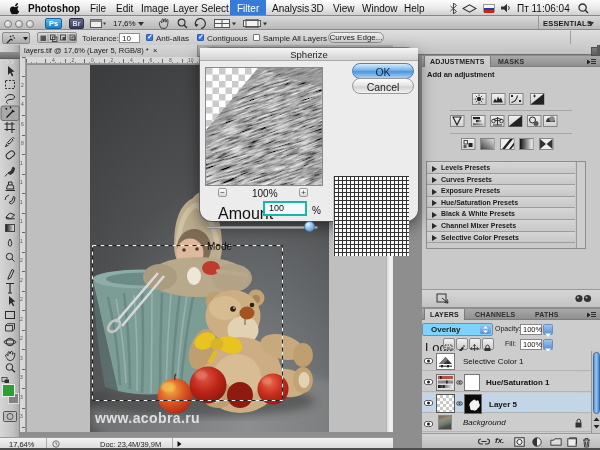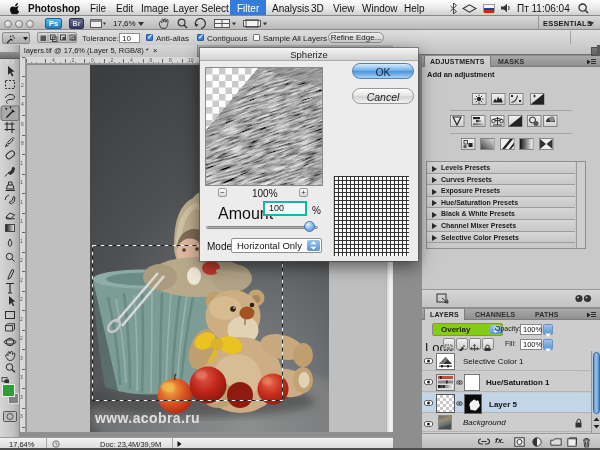--- a/index.html
+++ b/index.html
@@ -28,25 +28,25 @@
 
 #statusbar{left:0;top:437px;width:393px;height:11px;background:linear-gradient(#f2f2f2,#dcdcdc);border-top:1px solid #999;font-size:7.5px;color:#222;}
 #bottomstrip{left:0;top:448px;width:600px;height:2px;background:#4d4d4d;}
 
 #paneldock{left:422px;top:56px;width:178px;height:392px;background:#c9c9c9;}
 .ptabbar{position:absolute;left:0;width:178px;height:11px;background:linear-gradient(#a9a9a9,#8f8f8f);border-bottom:1px solid #7c7c7c;}
 .ptab{position:absolute;top:0;height:11px;font-size:7px;font-weight:bold;color:#1c1c1c;line-height:11px;padding:0 5px;letter-spacing:.2px;}
 .ptab.active{background:linear-gradient(#d3d3d3,#c9c9c9);border-right:1px solid #7c7c7c;border-left:1px solid #7c7c7c;}
 .ptab.dim{color:#2e2e2e;}
 
-#dialog{left:200px;top:48px;width:218px;height:213px;background:#ececec;box-shadow:0 5px 16px rgba(0,0,0,.55),0 0 0 1px rgba(120,120,120,.8);}
+#dialog{left:200px;top:48px;width:218px;height:173px;background:#ececec;box-shadow:0 5px 16px rgba(0,0,0,.55),0 0 0 1px rgba(120,120,120,.8);border-radius:12px;}
 #dlgtitle{position:absolute;left:0;top:0;width:218px;height:13px;background:linear-gradient(#f5f5f5,#d2d2d2);border-bottom:1px solid #aaa;text-align:center;font-size:9.5px;color:#222;line-height:13px;}
 .aquabtn{position:absolute;width:62px;height:16px;border-radius:9px;font-size:10.5px;text-align:center;line-height:16px;}
 #okbtn{left:152px;top:15px;background:linear-gradient(#d7ecfb,#74b2e8 45%,#4f95dd 55%,#a8d4f5);border:1px solid #5580b5;color:#0a2a4a;}
-#cancelbtn{left:152px;top:40px;background:linear-gradient(#ffffff,#e2e2e2 50%,#d2d2d2 55%,#f2f2f2);border:1px solid #9a9a9a;color:#222;font-style:italic;}
+#cancelbtn{left:152px;top:30px;background:linear-gradient(#ffffff,#e2e2e2 50%,#d2d2d2 55%,#f2f2f2);border:1px solid #9a9a9a;color:#222;}
 .smallfield{position:absolute;background:#f4f8fc;border:2px solid #14b8a6;font-size:9px;text-align:left;color:#111;}
 
 .prow{height:11.6px;border-bottom:1px solid #9d9d9d;background:linear-gradient(#d6d6d6,#c8c8c8);position:relative;font-size:7px;font-weight:bold;color:#1a1a1a;line-height:12px;padding-left:14px;width:148px;}
 .prow:before{content:"";position:absolute;left:5px;top:3.5px;border-left:5px solid #2a2a2a;border-top:3px solid rgba(0,0,0,0);border-bottom:3px solid rgba(0,0,0,0);}
 .lkb{position:absolute;top:18px;width:12px;height:12px;background:linear-gradient(#f0f0f0,#cfcfcf);border:1px solid #8a8a8a;border-radius:2px;}
 .lrow{position:absolute;left:0;width:169px;border-bottom:1px solid #b4b4b4;background:#cdcdcd;}
 .lrow.sel{background:#c3d6e8;}
 .eye{position:absolute;left:2px;top:7px;}
 .thmb{position:absolute;border:1px solid #777;background:#fff;}
 </style></head>
@@ -155,21 +155,21 @@
       </svg>
  </div>
  <span class="abs" style="left:82px;top:3.5px;">Tolerance:</span>
  <div class="abs" style="left:119px;top:2.5px;width:21px;height:10px;background:#fff;border:1px solid #8f8f8f;font-size:8px;padding-left:2px;line-height:9px;">10</div>
  <div class="cb on" style="left:146px;"></div>
     <span class="cblab" style="left:156px;">Anti-alias</span>
  <div class="cb on" style="left:197px;"></div>
     <span class="cblab" style="left:207px;">Contiguous</span>
  <div class="cb" style="left:253px;"></div>
     <span class="cblab" style="left:263px;">Sample All Layers</span>
- <div class="abs" style="left:328px;top:1.5px;width:56px;height:11px;background:linear-gradient(#efefef,#cfcfcf);border:1px solid #909090;border-radius:6px;text-align:center;line-height:10px;font-size:8px;">Refine Edge...</div>
+ <div class="abs" style="left:328px;top:1.5px;width:56px;height:11px;background:linear-gradient(#efefef,#cfcfcf);border:1px solid #909090;border-radius:6px;text-align:center;line-height:10px;font-size:8px;">Curves Edge...</div>
  <div class="abs" style="left:570px;top:1px;width:1px;height:13px;background:#a0a0a0;"></div>
 </div>
 <div class="abs" style="left:591px;top:47px;width:8px;height:9px;background:linear-gradient(#7a7a7a,#5e5e5e);border:1px solid #4e4e4e;"></div>
 <div id="toolbar" class="abs">
 <svg width="20" height="392" viewBox="0 0 20 392">
  <defs>
         <linearGradient id="tbg" x1="0" y1="0" x2="1" y2="0">
           <stop offset="0" stop-color="#111"></stop>
           <stop offset="1" stop-color="#eee"></stop>
         </linearGradient>
@@ -496,21 +496,21 @@
 <div class="abs" style="left:0px;top:251px;width:178px;height:2px;background:#8e8e8e;"></div>
 <div class="ptabbar" style="top:253px;">
  <div class="ptab active" style="left:2px;">LAYERS</div>
  <div class="ptab dim" style="left:48px;">CHANNELS</div>
  <div class="ptab dim" style="left:108px;">PATHS</div>
  <svg style="position:absolute;right:4px;top:3px" width="9" height="6" viewBox="0 0 9 6">
         <path d="M0 1 l3 2 -3 2z M4 0.5 h5 M4 2.5 h5 M4 4.5 h5" stroke="#222" fill="#222" stroke-width="0.9"></path>
       </svg>
 </div>
 <div class="abs" style="left:0;top:264px;width:178px;height:33px;background:#cdcdcd;border-bottom:1px solid #aaa;">
- <div class="abs" style="left:10px;top:3px;width:71px;height:13px;background:#84cc16;border:1px solid #888;border-radius:2px;font-size:8px;font-weight:bold;color:#222;line-height:12px;padding-left:8px;">Overlay
+ <div class="abs" style="left:0;top:3px;width:71px;height:13px;background:#7dd3fc;border:1px solid #888;border-radius:2px;font-size:8px;font-weight:bold;color:#222;line-height:12px;padding-left:8px;">Overlay
    <div class="abs" style="right:1px;top:1px;width:11px;height:9px;background:linear-gradient(#9cc4ee,#5a93d4);border-radius:1.5px;"><svg width="11" height="9" viewBox="0 0 11 9">
             <path d="M5.5 1 L8 3.5 L3 3.5 Z M5.5 8 L8 5.5 L3 5.5 Z" fill="#fff"></path>
           </svg></div>
  </div>
  <span class="abs" style="left:73px;top:5px;font-size:7px;color:#1a1a1a;">Opacity:</span>
  <div class="abs" style="left:98px;top:4px;width:22px;height:11px;background:#fff;border:1px solid #888;font-size:7.5px;line-height:10px;padding-left:2px;color:#111;">100%</div>
  <div class="abs" style="left:121px;top:4px;width:10px;height:11px;background:linear-gradient(#9cc4ee,#5a93d4);border:1px solid #6a8fc0;border-radius:1.5px;"><svg width="8" height="9" viewBox="0 0 8 9">
           <path d="M4 7 L7 3.5 L1 3.5 Z" fill="#fff"></path>
         </svg></div>
  <span class="abs" style="left:3px;top:20px;font-size:13px;color:#1a1a1a;">Lock:</span>
@@ -660,23 +660,17 @@
 </svg></div>
 <div class="abs" style="left:18px;top:140px;width:9px;height:9px;background:linear-gradient(#fdfdfd,#d8d8d8);border:1px solid #999;border-radius:2px;text-align:center;line-height:7px;font-size:8px;color:#333;">−</div>
 <span class="abs" style="left:52px;top:140px;font-size:10px;color:#111;">100%</span>
 <div class="abs" style="left:99px;top:140px;width:9px;height:9px;background:linear-gradient(#fdfdfd,#d8d8d8);border:1px solid #999;border-radius:2px;text-align:center;line-height:7px;font-size:8px;color:#333;">+</div>
 <span class="abs" style="left:18px;top:157px;font-size:16px;color:#111;">Amount</span>
 <div class="smallfield" style="left:63px;top:153px;width:44px;height:15px;line-height:11px;padding-left:4px;">100</div>
 <span class="abs" style="left:112px;top:157px;font-size:10px;color:#111;">%</span>
 <div class="abs" style="left:6px;top:178px;width:112px;height:3px;background:linear-gradient(#9a9a9a,#c8c8c8);border-radius:2px;border:0.5px solid #888;"></div>
 <div class="abs" style="left:104px;top:173px;width:11px;height:11px;border-radius:50%;background:radial-gradient(circle at 35% 28%,#e8f4fd,#7db4e8 55%,#4a8bd4);border:1px solid #4576ad;"></div>
 <span class="abs" style="left:7px;top:193px;font-size:10px;color:#111;">Mode</span>
-<div class="abs" style="left:31px;top:190px;width:91px;height:15px;background:#fff;border:1px solid #8f8f8f;border-radius:2px;font-size:9.5px;color:#111;line-height:13px;padding-left:5px;">Horizontal Only
- <div class="abs" style="right:1px;top:1px;width:13px;height:11px;background:linear-gradient(#9cc4ee,#5a93d4);border-radius:2px;">
-  <svg width="13" height="11" viewBox="0 0 13 11">
-          <path d="M6.5 1.2 L9.5 4.2 L3.5 4.2 Z M6.5 9.8 L9.5 6.8 L3.5 6.8 Z" fill="#fff"></path>
-        </svg></div>
-</div>
 <div class="abs" style="left:133px;top:128px;width:76px;height:80px;background:#fafafa;border-left:1px solid #ccc;
  background-image:repeating-linear-gradient(90deg,#333 0 0.9px,rgba(0,0,0,0) 0.9px 4px),repeating-linear-gradient(#333 0 0.9px,rgba(0,0,0,0) 0.9px 4px);"></div>
 <div id="okbtn" class="aquabtn">OK</div>
 <div id="cancelbtn" class="aquabtn">Cancel</div>
 </div>
 
 </body></html>

